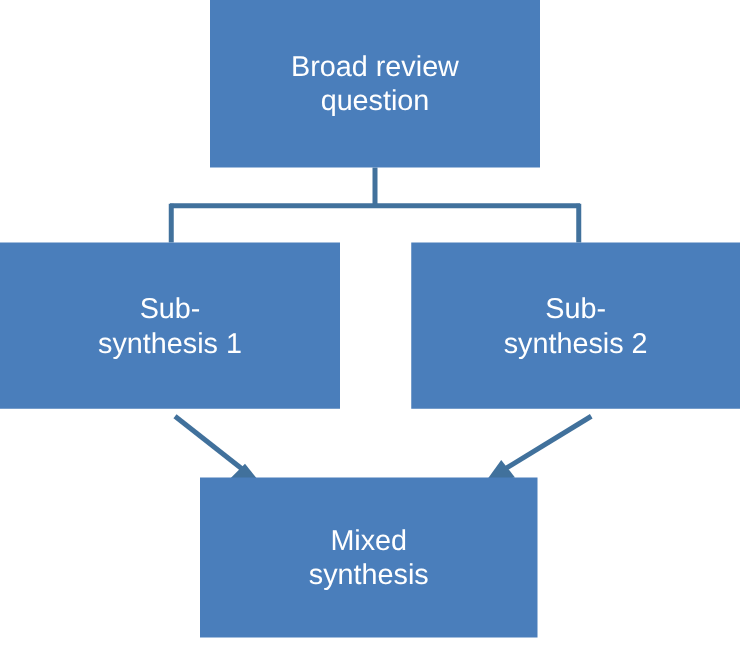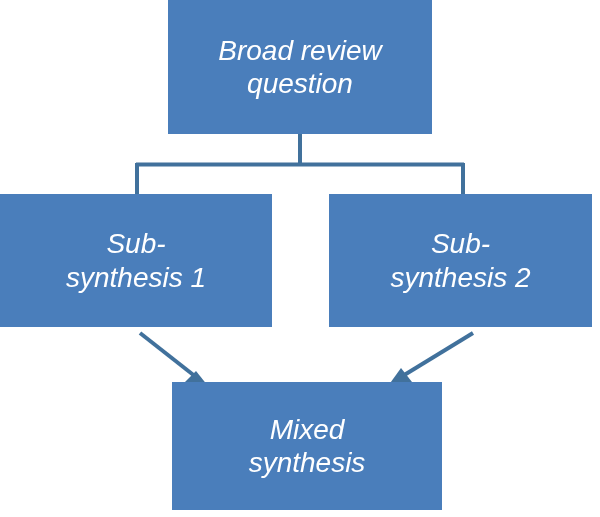--- a/index.html
+++ b/index.html
@@ -15,25 +15,24 @@
     overflow: hidden;
     font-family: "Liberation Sans", sans-serif;
   }
   .node {
     position: absolute;
     display: flex;
     align-items: center;
     justify-content: center;
     text-align: center;
     color: #ffffff;
-    font-size: 28px;
+    font-size: 23px;
     line-height: 1.18;
     letter-spacing: 0px;
     box-sizing: border-box;
-    font-style: italic;
     -webkit-font-smoothing: antialiased;
   }
   .node-label {
     display: block;
     width: 100%;
     padding: 0 6px;
     box-sizing: border-box;
     white-space: pre-line;
   }
   #node-broad-review-question {
@@ -48,21 +47,21 @@
     width: 272px;
     height: 133px;
   }
   #node-sub-synthesis-2 {
     left: 329px;
     top: 194px;
     width: 263px;
     height: 133px;
   }
   #node-mixed-synthesis {
-    left: 172px;
+    left: 160px;
     top: 382px;
     width: 270px;
     height: 128px;
   }
   #connectors {
     position: absolute;
     left: 0;
     top: 0;
     width: 600px;
     height: 517px;

